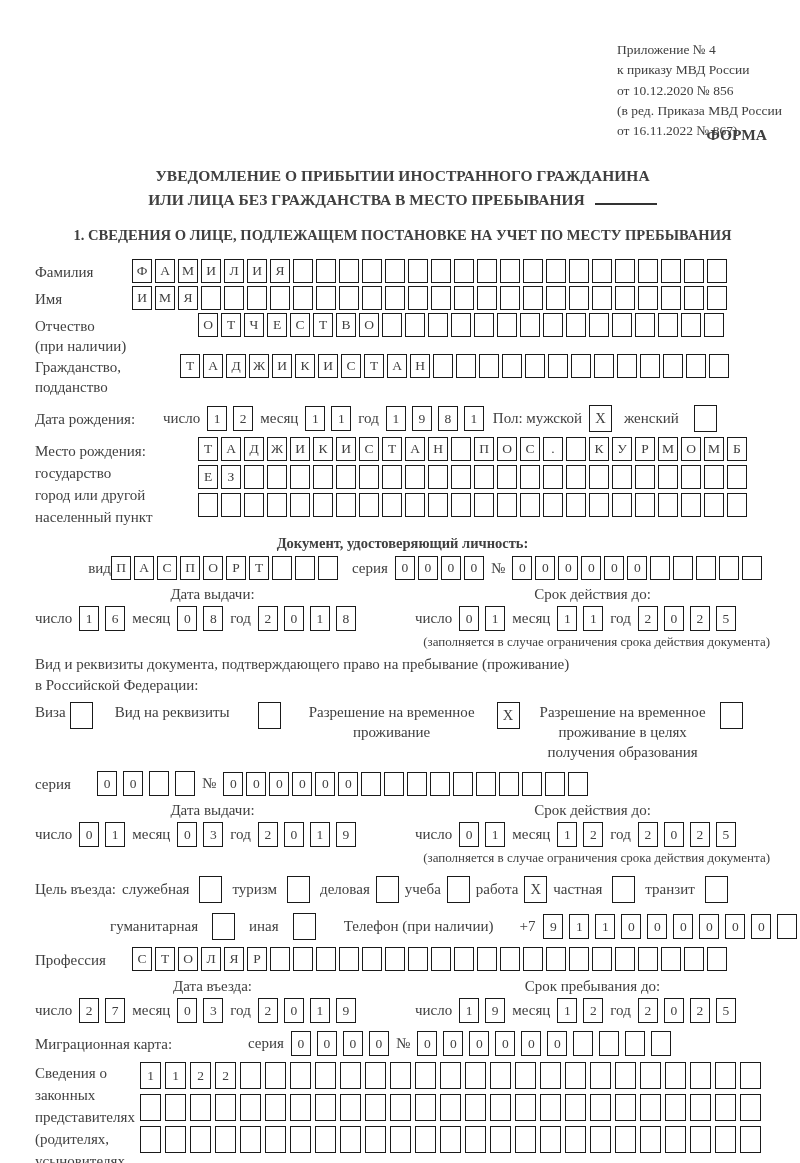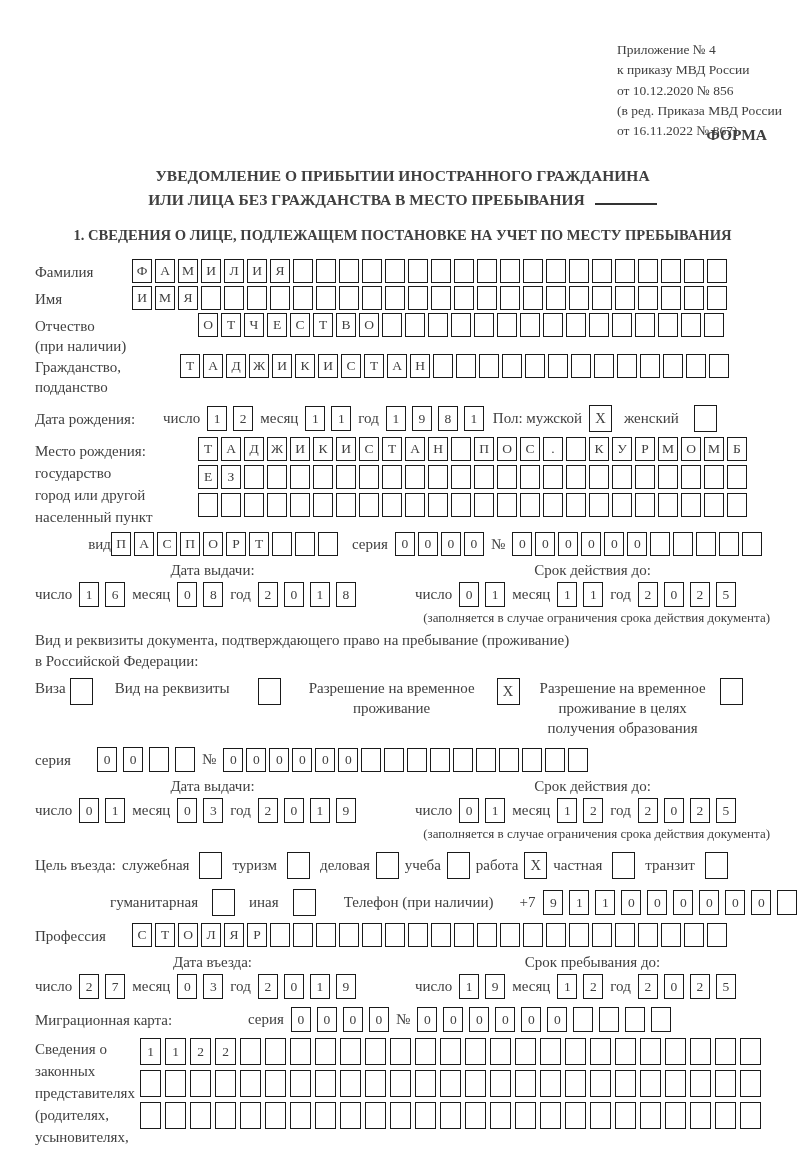--- a/index.html
+++ b/index.html
@@ -309,20 +309,21 @@
           <span class="cell"></span>
           <span class="cell"></span>
           <span class="cell"></span>
           <span class="cell"></span>
           <span class="cell"></span>
           <span class="cell"></span>
         </div>
     </div>
   </div>
 
+  <div class="dochead">Документ, удостоверяющий личность:</div>
 
   <div class="drow" style="margin-top:4px;">
     <span class="lab" style="width:76px;flex:none;text-align:right;">вид</span>
     <span class="cellrow">
         <span class="cell">П</span>
         <span class="cell">А</span>
         <span class="cell">С</span>
         <span class="cell">П</span>
         <span class="cell">О</span>
         <span class="cell">Р</span>

